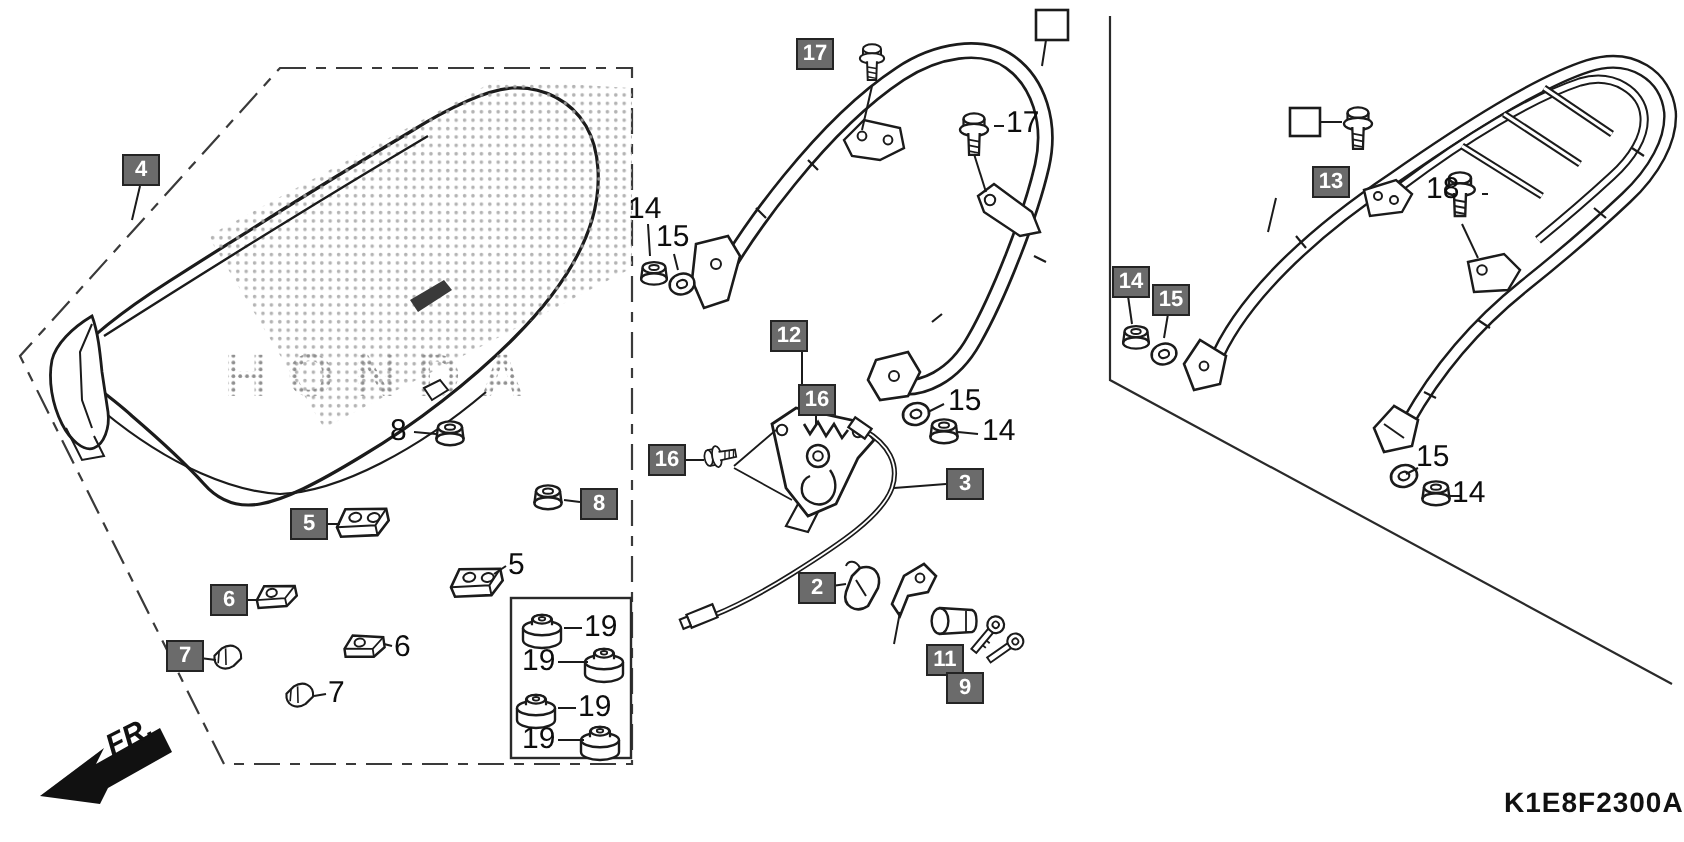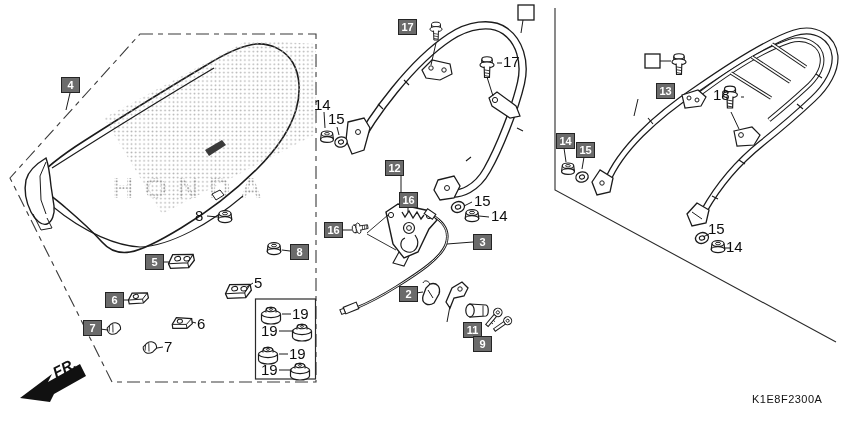--- a/index.html
+++ b/index.html
@@ -3,22 +3,22 @@
 <meta charset="utf-8">
 <style>
   html,body{margin:0;padding:0;background:#fff;}
   .stage{position:relative;width:842px;height:421px;background:#ffffff;overflow:hidden;
          font-family:"Liberation Sans", sans-serif;}
   .stage svg{position:absolute;left:0;top:0;}
   .lb{position:absolute;background:#6b6b6b;border:1px solid #242424;color:#fff;
       font-size:11px;font-weight:bold;text-align:center;min-width:15px;height:14px;
       line-height:14px;padding:0 1px;box-sizing:content-box;}
   .pl{position:absolute;color:#0d0d0d;font-size:15px;font-weight:400;line-height:14px;}
-  .code{position:absolute;left:752px;top:393px;color:#111;font-size:11px;
-        letter-spacing:.5px;font-weight:400;}
+  .code{position:absolute;left:752px;top:393px;color:#111;font-size:14px;
+        letter-spacing:.5px;font-weight:700;}
 </style>
 </head>
 <body>
 
 <div class="stage">
 
 <svg width="842" height="421" viewBox="0 0 842 421">
   <defs>
     <pattern id="ht" width="4.2" height="4.2" patternUnits="userSpaceOnUse">
       <circle cx="1.3" cy="1.3" r="0.9" fill="#a6a6a6"></circle>

